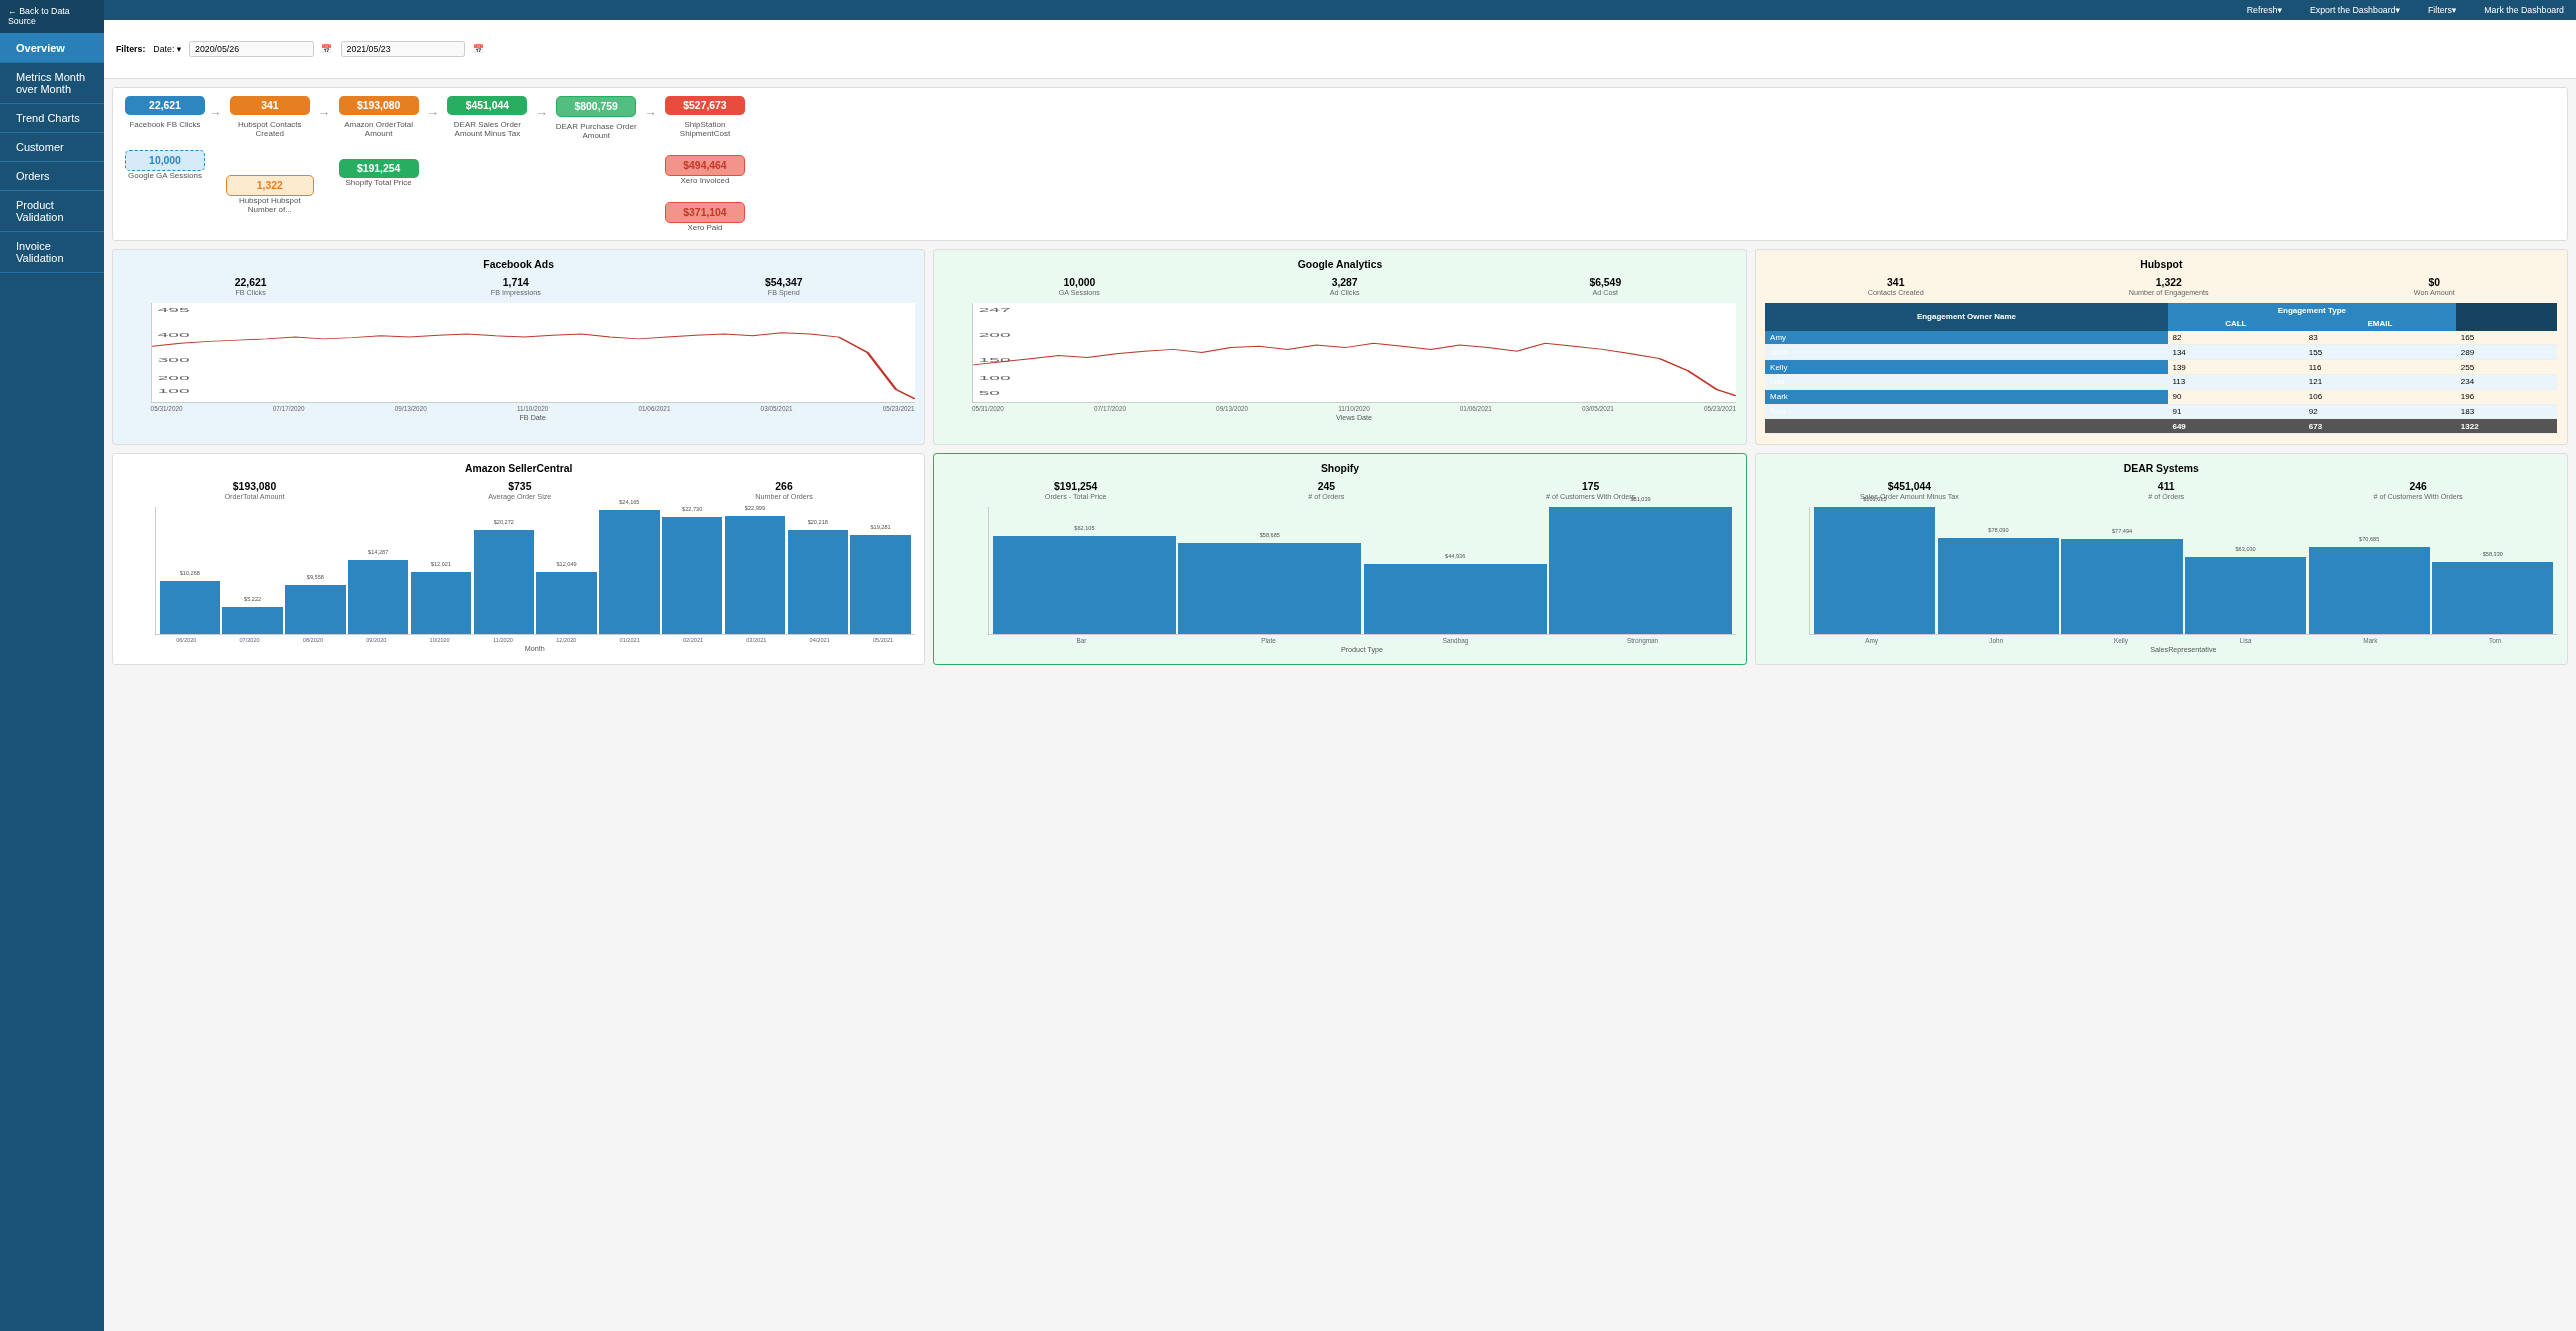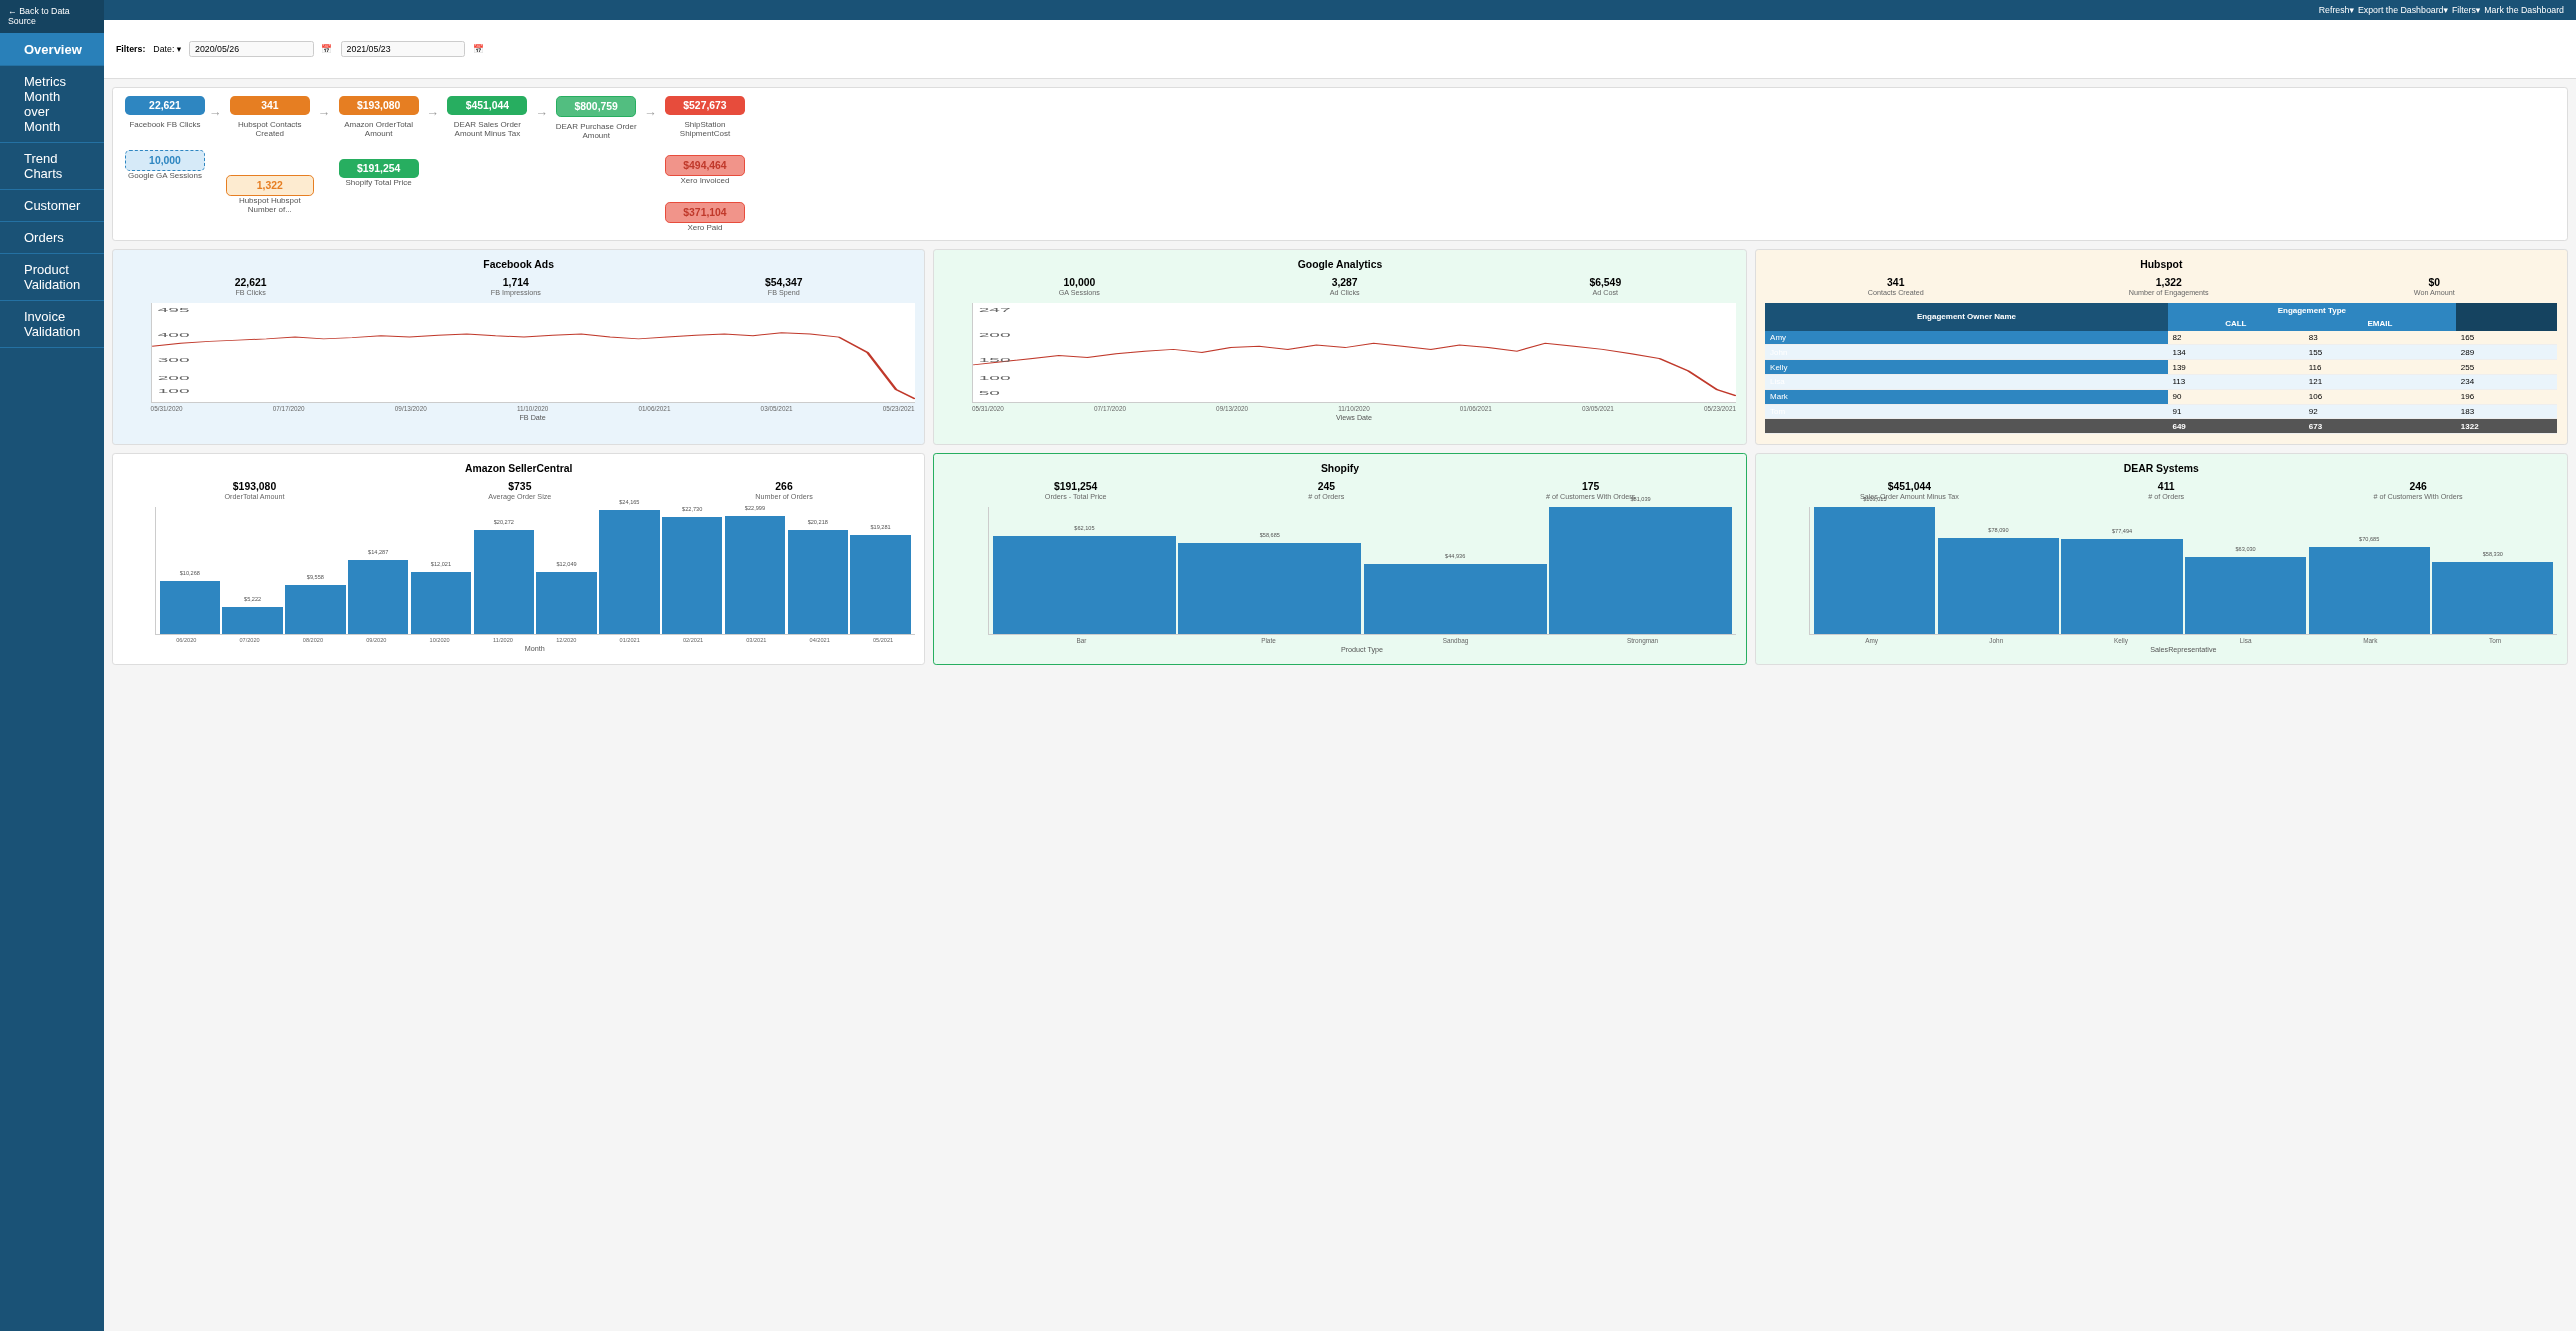--- a/index.html
+++ b/index.html
@@ -18,22 +18,22 @@
       background: #154360;
       padding: 6.4px 8px;
       font-size: 8.8px;
       cursor: pointer;
       display: flex;
       align-items: center;
       gap: 4px;
       border-bottom: 0.8px solid #2980b9;
     }
     .sidebar-item {
-      padding: 8px 24px;
-      font-size: 13px;
+      padding: 8px 16px;
+      font-size: 11px;
       cursor: pointer;
       border-bottom: 0.8px solid #2471a3;
     }
     .sidebar-item.active {
       background: #2980b9;
       font-weight: bold;
     }
 
     
     .main {
@@ -44,21 +44,21 @@
     }
 
     
     .topbar {
       background: #1a5276;
       color: white;
       display: flex;
       justify-content: flex-end;
       align-items: center;
       padding: 4.8px 12px;
-      gap: 4px;
+      gap: 28px;
       font-size: 8.8px;
     }
     .topbar-btn {
       cursor: pointer;
       color: white;
       font-size: 8.8px;
     }
 
     
     .filterbar {

